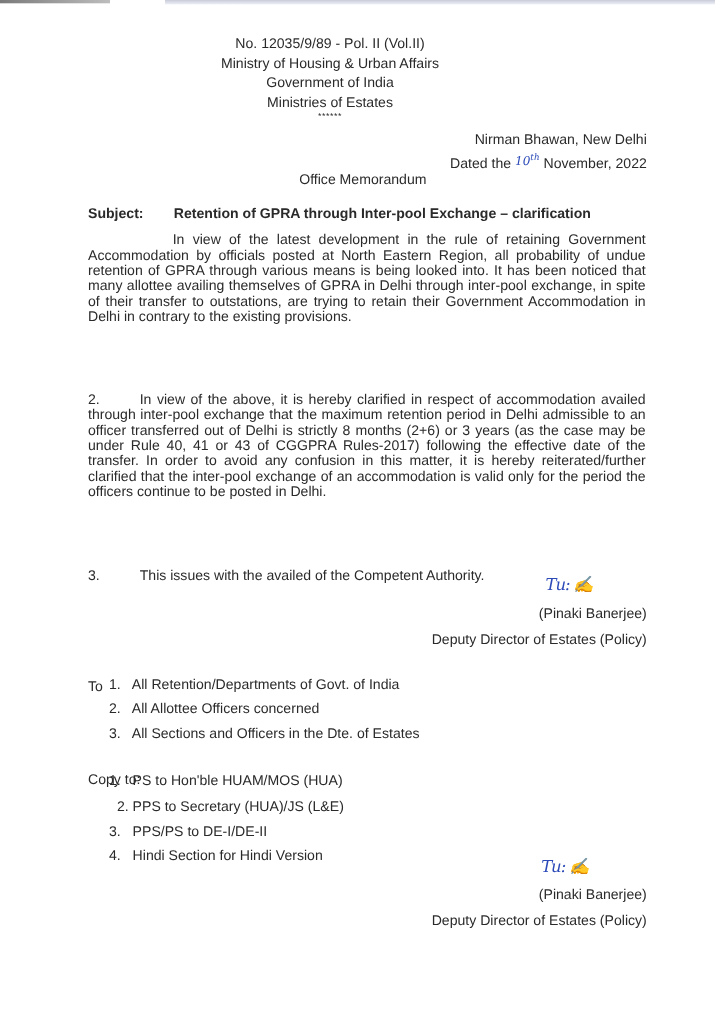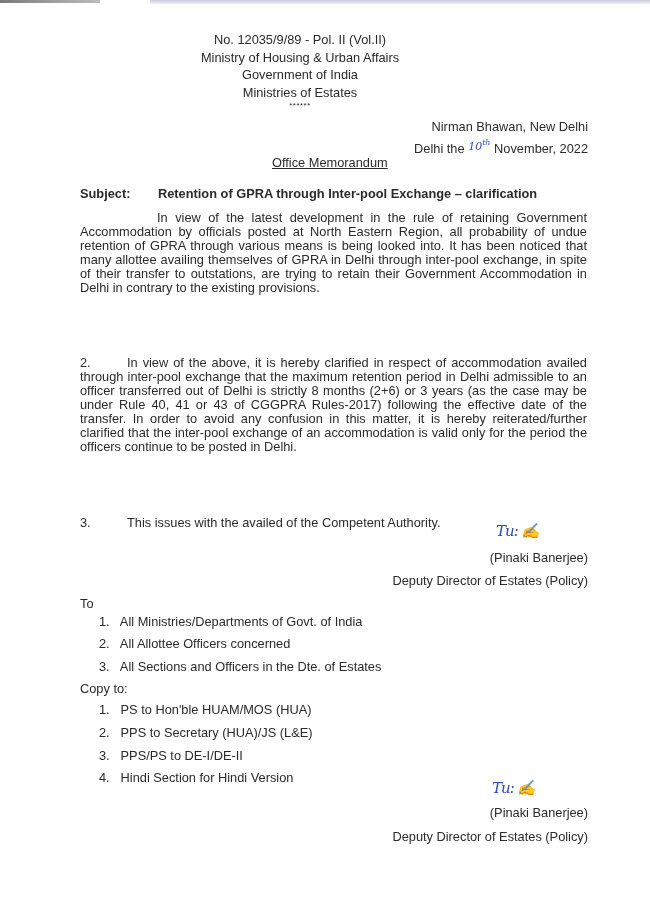--- a/index.html
+++ b/index.html
@@ -20,58 +20,58 @@
     }
     .hdr-line { height: 17.5px; line-height: 17.5px; font-size: 12.8px; }
     .stars { font-size: 8px; line-height: 10px; letter-spacing: 0.5px; }
     .right-line { position: absolute; right: 62px; font-size: 12.8px; }
     .date-hand {
       color: #2c4ab8; font-family: "DejaVu Serif", serif; font-style: italic;
       font-size: 11px; vertical-align: 3px;
     }
     .date-hand sup { font-size: 8px; }
     .memo-title {
-      position: absolute; top: 155px; left: 272px; font-size: 12.8px; text-decoration: underline;
+      position: absolute; top: 155px; left: 272px; font-size: 12.8px; 
     }
     .subject {
       position: absolute; top: 186px; left: 80px; font-weight: bold; font-size: 12.8px;
     }
     .subject .label { display: inline-block; width: 78px; }
     .para {
       position: absolute; left: 80px; width: 507px; text-align: justify;
       line-height: 14px; font-size: 12.8px;
     }
     .para .num { display: inline-block; width: 47px; }
     .indent { display: inline-block; width: 77px; }
     .sig-hand {
       position: absolute; color: #2c4ab8; font-family: "DejaVu Serif", serif;
       font-style: italic; font-size: 15px; letter-spacing: -1px;
     }
     .sig-name { position: absolute; right: 62px; font-size: 12.8px; }
-    .plain { position: absolute; font-size: 12.8px; }
+    .plain { position: absolute; font-size: 12.8px; margin-top: 20px; }
     .list-item { position: absolute; left: 99px; font-size: 12.8px; }
     .list-item .n { display: inline-block; width: 18px; }
   </style>
 </head>
 <body>
 
 <div class="scan-edge-left"></div>
 <div class="scan-edge-right"></div>
 
 <div class="center-block" style="top:31px;">
   <div class="hdr-line">No. 12035/9/89 - Pol. II (Vol.II)</div>
   <div class="hdr-line">Ministry of Housing &amp; Urban Affairs</div>
   <div class="hdr-line">Government of India</div>
   <div class="hdr-line">Ministries of Estates</div>
   <div class="stars">******</div>
 </div>
 
 <div class="right-line" style="top:119px;">Nirman Bhawan, New Delhi</div>
 <div class="right-line" style="top:138px;">
-  <span>Delhi the</span>
+  <span>Dated the</span>
   <span class="date-hand"><span>10</span><sup>th</sup></span>
   <span>November, 2022</span>
 </div>
 
 <div class="memo-title">Office Memorandum</div>
 
 <div class="subject">
   <span class="label">Subject:</span><span>Retention of GPRA through Inter-pool Exchange – clarification</span>
 </div>
 
@@ -85,25 +85,25 @@
 
 <div class="para" style="top:516px;">
   <span class="num">3.</span><span>This issues with the availed of the Competent Authority.</span>
 </div>
 
 <div class="sig-hand" style="top:522px; left:496px;">Tu: ✍</div>
 <div class="sig-name" style="top:550px;">(Pinaki Banerjee)</div>
 <div class="sig-name" style="top:573px;">Deputy Director of Estates (Policy)</div>
 
 <div class="plain" style="top:596px; left:80px;">To</div>
-<div class="list-item" style="top:614px;"><span class="n">1.</span> <span>All Ministries/Departments of Govt. of India</span></div>
+<div class="list-item" style="top:614px;"><span class="n">1.</span> <span>All Retention/Departments of Govt. of India</span></div>
 <div class="list-item" style="top:636px;"><span class="n">2.</span> <span>All Allottee Officers concerned</span></div>
 <div class="list-item" style="top:659px;"><span class="n">3.</span> <span>All Sections and Officers in the Dte. of Estates</span></div>
 
 <div class="plain" style="top:681px; left:80px;">Copy to:</div>
 <div class="list-item" style="top:702px;"><span class="n">1.</span> <span>PS to Hon'ble HUAM/MOS (HUA)</span></div>
-<div class="list-item" style="top:725px;"><span class="n">2.</span> <span>PPS to Secretary (HUA)/JS (L&amp;E)</span></div>
+<div class="list-item" style="top:725px;text-align:right;"><span class="n">2.</span> <span>PPS to Secretary (HUA)/JS (L&amp;E)</span></div>
 <div class="list-item" style="top:748px;"><span class="n">3.</span> <span>PPS/PS to DE-I/DE-II</span></div>
 <div class="list-item" style="top:770px;"><span class="n">4.</span> <span>Hindi Section for Hindi Version</span></div>
 
 <div class="sig-hand" style="top:779px; left:492px;">Tu: ✍</div>
 <div class="sig-name" style="top:805px;">(Pinaki Banerjee)</div>
 <div class="sig-name" style="top:829px;">Deputy Director of Estates (Policy)</div>
 
 </body></html>

